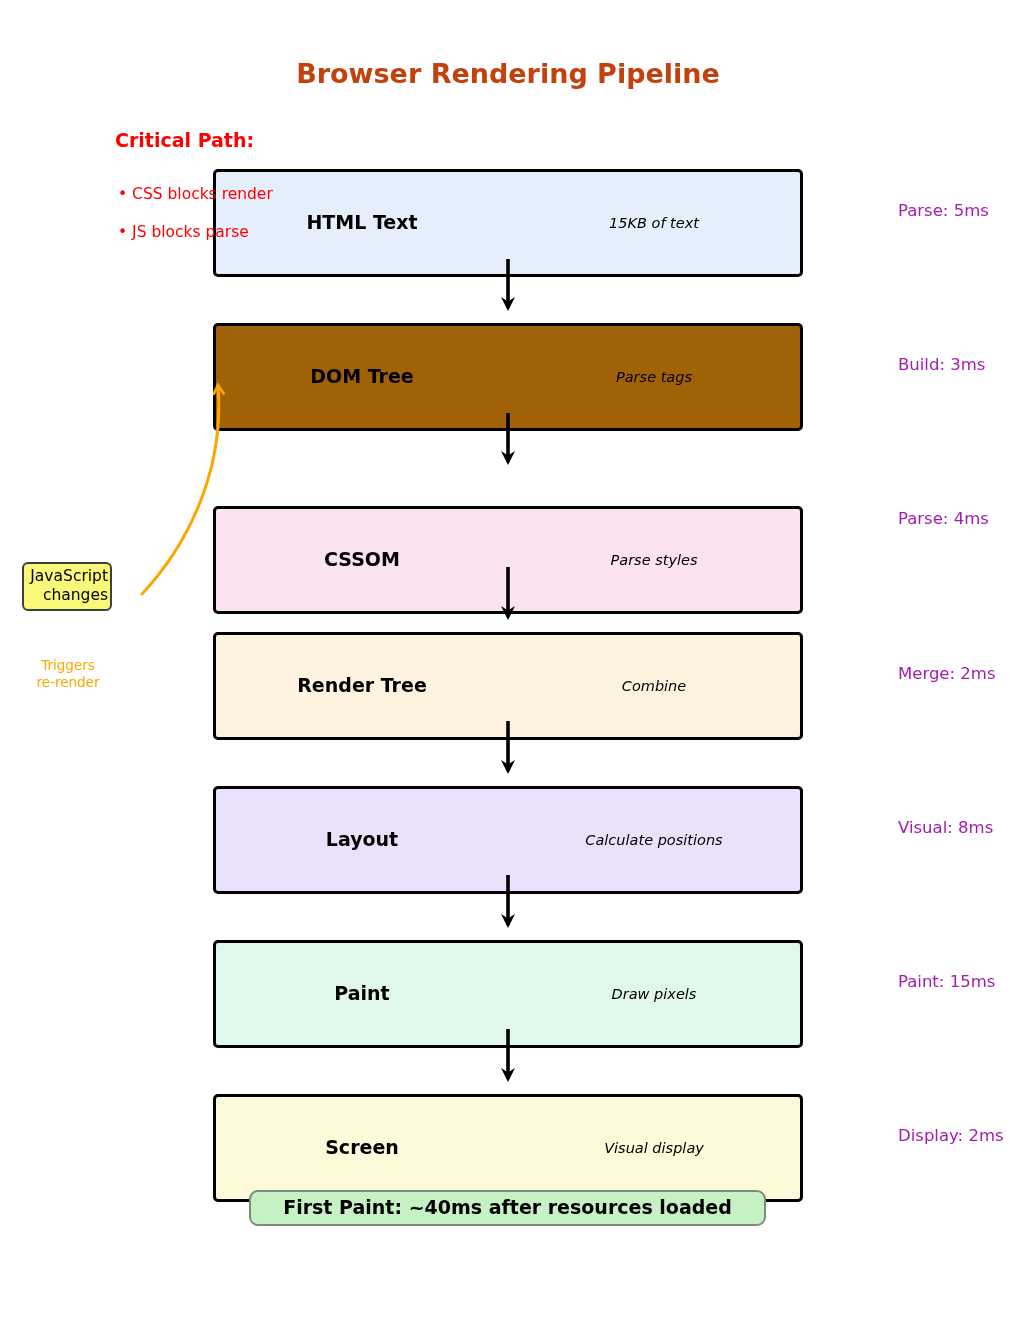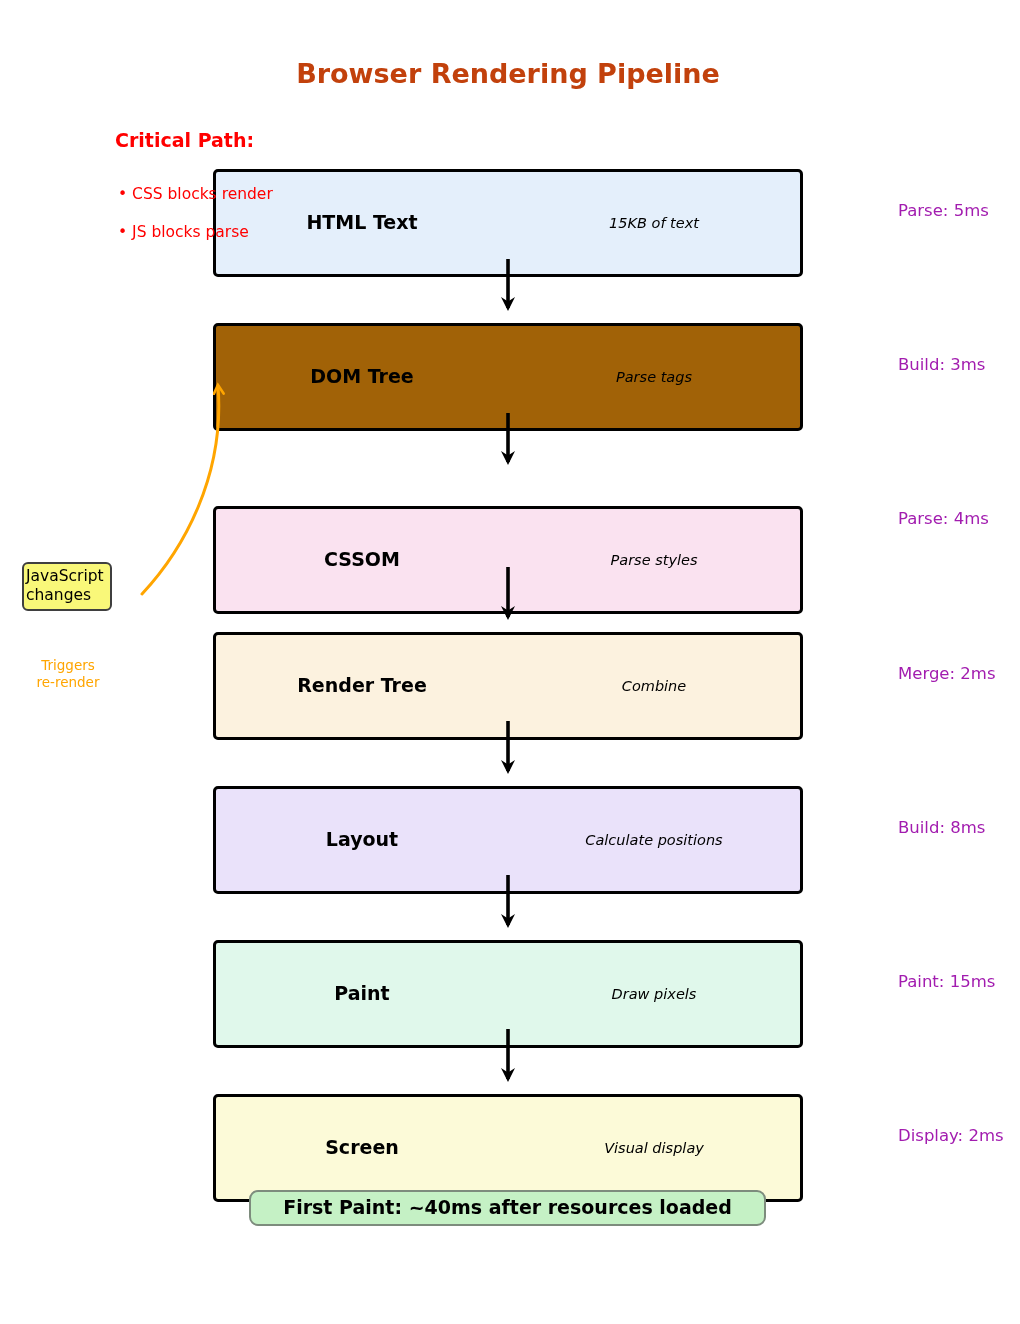--- a/index.html
+++ b/index.html
@@ -103,21 +103,21 @@
   }
 
   .js-note {
     position: absolute;
     left: 22px; top: 562px;
     width: 90px;
     padding: 3px 2px 4px 2px;
     background: #f9f879;
     border: 2px solid #3f3f3f;
     border-radius: 6px;
-    text-align: left;
+    text-align: right;
     font-size: 15.5px;
     line-height: 1.22;
     color: #000000;
     z-index: 4;
   }
   .js-note span { display: block; }
 
   .triggers {
     position: absolute;
     left: 20px; top: 657px;
@@ -180,21 +180,21 @@
   <div class="stage-box t3" style="background: rgb(252, 242, 223);">
     <span class="stage-label">Render Tree</span>
     <span class="stage-desc">Combine</span>
   </div>
   <div class="timing g3">Merge: 2ms</div>
 
   <div class="stage-box t4" style="background: rgb(234, 226, 250);">
     <span class="stage-label">Layout</span>
     <span class="stage-desc">Calculate positions</span>
   </div>
-  <div class="timing g4">Build: 8ms</div>
+  <div class="timing g4">Visual: 8ms</div>
 
   <div class="stage-box t5" style="background: rgb(224, 248, 235);">
     <span class="stage-label">Paint</span>
     <span class="stage-desc">Draw pixels</span>
   </div>
   <div class="timing g5">Paint: 15ms</div>
 
   <div class="stage-box t6" style="background: rgb(252, 250, 216);">
     <span class="stage-label">Screen</span>
     <span class="stage-desc">Visual display</span>

